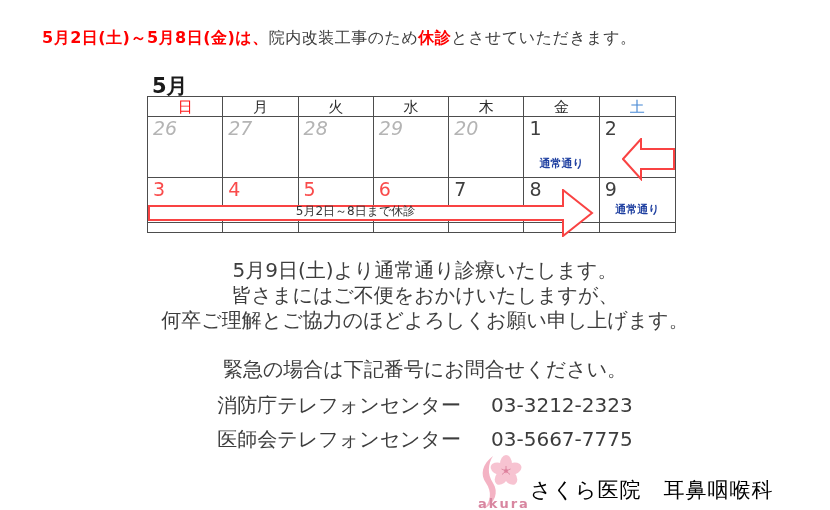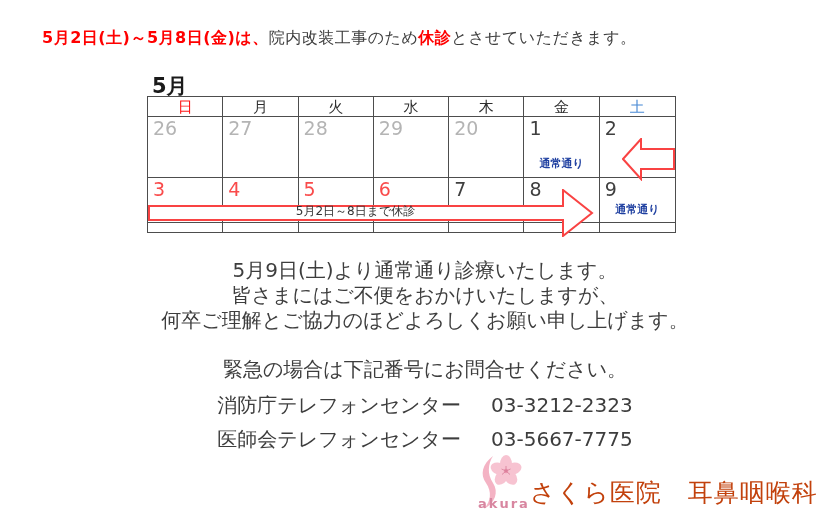--- a/index.html
+++ b/index.html
@@ -19,40 +19,40 @@
   .cal-row > div { border-right:1px solid #4d4d4d; position:relative; }
   .cal-row > div:last-child { border-right:none; }
   .cal-head { height:20px; border-bottom:1px solid #4d4d4d; }
   .cal-head > div { text-align:center; line-height:20px; font-size:15px; color:#2e2e2e; }
   .cal-head .sun { color:#ff1414; }
   .cal-head .sat { color:#4b8bd5; }
   .week1 { height:61px; border-bottom:1px solid #4d4d4d; }
   .week2 { height:45px; border-bottom:1px solid #4d4d4d; }
   .sliver { height:9px; }
   .daynum { position:absolute; top:0px; left:5px; font-size:19px; color:#3f3f3f; font-weight:400; }
-  .muted .daynum { color:#b4b4b4; }
+  .muted .daynum { color:#b4b4b4;font-style:italic; }
   .holiday .daynum { color:#f94b4b; }
   .cellnote { position:absolute; left:0; right:0; bottom:6px; text-align:center; font-size:11px; font-weight:700; color:#1e3fa0;margin-top:15px; }
   .week2 .cellnote { bottom:5px; }
 
   
   .arrow-left { position:absolute; left:474px; top:41px; z-index:3; }
   .arrow-big  { position:absolute; left:0px;  top:92px; z-index:3; }
   .arrow-label { position:absolute; left:0; top:106px; width:415px; text-align:center; font-size:12px; color:#333333; z-index:4; }
 
   
   .notice { position:absolute; left:10px; top:258px; width:830px; text-align:center; font-size:20px; line-height:25px; color:#3d3d3d; }
   .emergency { position:absolute; left:10px; top:356px; width:830px; text-align:center; font-size:20px; color:#3d3d3d; }
   .emergency .contact { margin-top:10px; line-height:24px; }
   .emergency .phone { margin-left:30px; }
 
   
   .logo-svg { position:absolute; left:476px; top:454px; }
   .logo-word { position:absolute; left:478px; top:496px; font-size:13px; letter-spacing:2px; color:#d886a0; font-weight:700; }
-  .clinic-name { position:absolute; left:530px; top:476px; font-size:25px; color:#c2410c; letter-spacing:1px; }
+  .clinic-name { position:absolute; left:530px; top:476px; font-size:21px; color:#000000; letter-spacing:1px; }
 </style>
 </head>
 <body>
 
 <div class="page">
 
   <div class="headline">
     <span class="hl-red">5月2日(土)～5月8日(金)は、</span><span class="hl-dark">院内改装工事のため</span><span class="hl-red">休診</span><span class="hl-dark">とさせていただきます。</span>
   </div>
 

